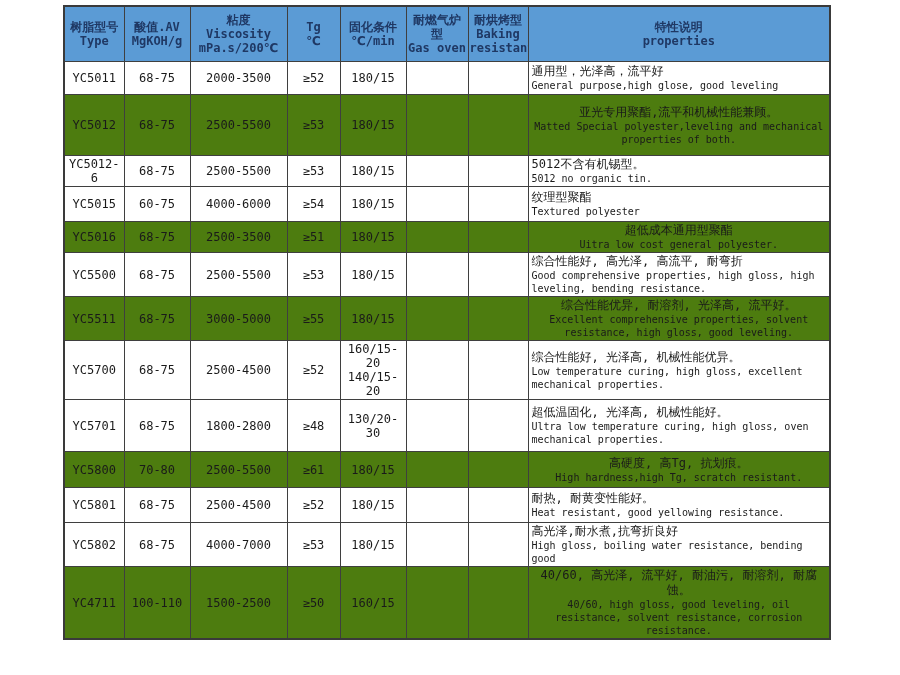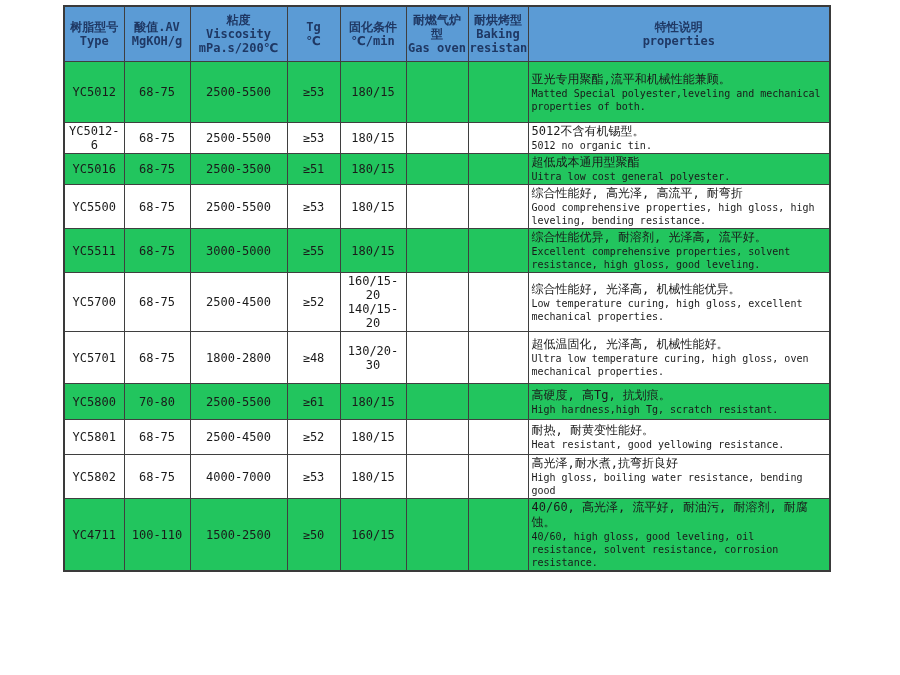--- a/index.html
+++ b/index.html
@@ -43,21 +43,21 @@
     white-space:pre-line;
     padding:1px;
   }
   td.props {
     text-align:left;
     vertical-align:middle;
     padding:1px 3px;
   }
   td.props .cn { font-size:12px; line-height:15px; }
   td.props .en { font-size:10px; line-height:13px; }
-  tr.shaded td { background:#22c55e; }
+  tr.shaded td { background:#4d7c0f;text-align:center; }
 </style>
 </head>
 <body>
 
 <div class="page">
   <table class="spec">
     <colgroup>
       <col style="width:60px">
         <col style="width:66px">
         <col style="width:97px">
@@ -83,20 +83,33 @@
         <th>耐燃气炉型
 Gas oven</th>
         <th>耐烘烤型
 Baking
 resistant</th>
         <th>特性说明
 properties</th>
       </tr>
     </thead>
     <tbody>
+        <tr style="height: 33px;">
+          <td class="c">YC5011</td>
+          <td class="c">68-75</td>
+          <td class="c">2000-3500</td>
+          <td class="c">≥52</td>
+          <td class="c">180/15</td>
+          <td class="c"></td>
+          <td class="c"></td>
+          <td class="props">
+            <div class="cn">通用型，光泽高，流平好</div>
+            <div class="en">General purpose,high glose, good leveling</div>
+          </td>
+        </tr>
         <tr class="shaded" style="height: 61px;">
           <td class="c">YC5012</td>
           <td class="c">68-75</td>
           <td class="c">2500-5500</td>
           <td class="c">≥53</td>
           <td class="c">180/15</td>
           <td class="c"></td>
           <td class="c"></td>
           <td class="props">
             <div class="cn">亚光专用聚酯,流平和机械性能兼顾。</div>
@@ -107,20 +120,33 @@
           <td class="c">YC5012-6</td>
           <td class="c">68-75</td>
           <td class="c">2500-5500</td>
           <td class="c">≥53</td>
           <td class="c">180/15</td>
           <td class="c"></td>
           <td class="c"></td>
           <td class="props">
             <div class="cn">5012不含有机锡型。</div>
             <div class="en">5012 no organic tin.</div>
+          </td>
+        </tr>
+        <tr style="height: 35px;">
+          <td class="c">YC5015</td>
+          <td class="c">60-75</td>
+          <td class="c">4000-6000</td>
+          <td class="c">≥54</td>
+          <td class="c">180/15</td>
+          <td class="c"></td>
+          <td class="c"></td>
+          <td class="props">
+            <div class="cn">纹理型聚酯</div>
+            <div class="en">Textured polyester</div>
           </td>
         </tr>
         <tr class="shaded" style="height: 24px;">
           <td class="c">YC5016</td>
           <td class="c">68-75</td>
           <td class="c">2500-3500</td>
           <td class="c">≥51</td>
           <td class="c">180/15</td>
           <td class="c"></td>
           <td class="c"></td>

